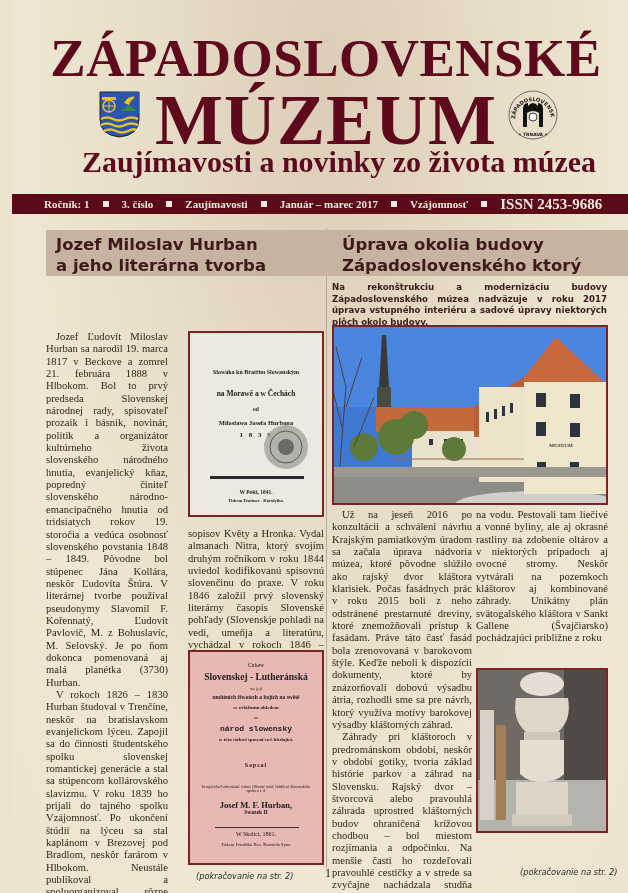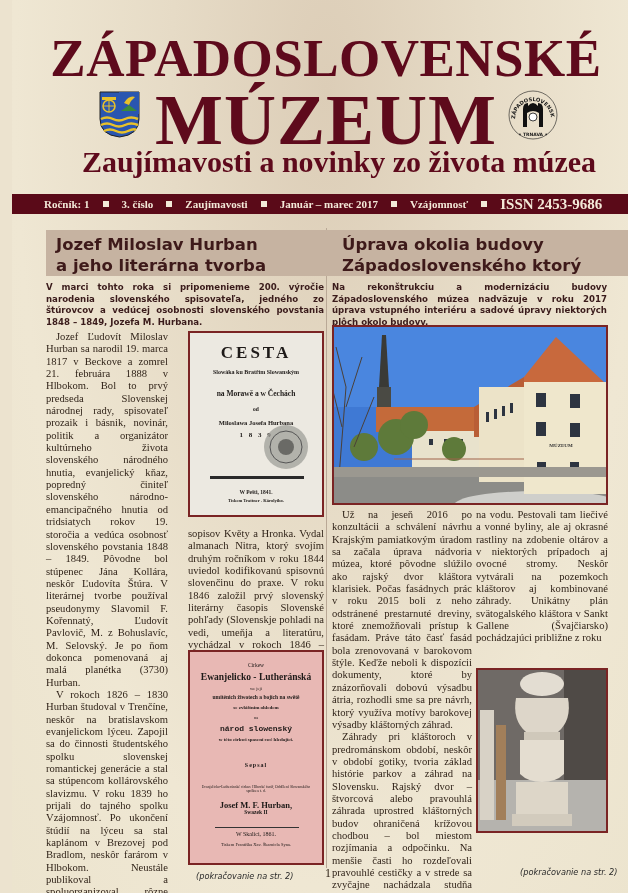--- a/index.html
+++ b/index.html
@@ -89,30 +89,28 @@
     <i class="sq"></i>
     <span class="issn">ISSN 2453-9686</span>
   </div>
 
   <div class="divider-v"></div>
 
   <div class="art-head h-left">
     <div>Jozef Miloslav Hurban</div>
     <div>a jeho literárna tvorba</div>
   </div>
-  <div class="lead lead-left">V marci tohto roka si pripomenieme 200. výročie narodenia slovenského spisovateľa, jedného zo štúrovcov a vedúcej osobnosti slovenského povstania 1848 – 1849, Jozefa M. Hurbana.</div>
 
   <div class="col c1">
     <p>Jozef Ľudovít Miloslav Hurban sa narodil 19. marca 1817 v Beckove a zomrel 21. februára 1888 v Hlbokom. Bol to prvý predseda Slovenskej národnej rady, spisovateľ prozaik i básnik, novinár, politik a organizátor kultúrneho života slovenského národného hnutia, evanjelický kňaz, popredný činiteľ slovenského národno-emancipačného hnutia od tridsiatych rokov 19. storočia a vedúca osobnosť slovenského povstania 1848 – 1849. Pôvodne bol stúpenec Jána Kollára, neskôr Ľudovíta Štúra. V literárnej tvorbe používal pseudonymy Slavomil F. Kořennatý, Ľudovít Pavlovič, M. z Bohuslavíc, M. Selovský. Je po ňom dokonca pomenovaná aj malá planétka (3730) Hurban.</p>
     <p>V rokoch 1826 – 1830 Hurban študoval v Trenčíne, neskôr na bratislavskom evanjelickom lýceu. Zapojil sa do činnosti študentského spolku slovenskej romantickej generácie a stal sa stúpencom kollárovského slavizmu. V roku 1839 ho prijali do tajného spolku Vzájomnosť. Po ukončení štúdií na lýceu sa stal kaplánom v Brezovej pod Bradlom, neskôr farárom v Hlbokom. Neustále publikoval a spoluorganizoval rôzne podujatia slovenského národného hnutia.</p>
 
   </div>
 
   <div class="frame book1">
-    <div class="bk" style="top:10px;font-size:17px;font-weight:bold;letter-spacing:3px;">CESTA</div>
     <div class="bk" style="top:36px;font-size:6px;font-weight:bold;">Slowáka ku Bratřím Slowanským</div>
     <div class="bk" style="top:56px;font-size:7.5px;font-weight:bold;">na Morawě a w Čechách</div>
     <div class="bk" style="top:73px;font-size:5.5px;font-weight:bold;">od</div>
     <div class="bk" style="top:86px;font-size:6.5px;font-weight:bold;">Miloslawa Josefa Hurbana</div>
     <div class="bk" style="top:98px;font-size:7px;font-weight:bold;letter-spacing:2px;">1 8 3 9</div>
     <svg style="position:absolute;left:72px;top:90px;" width="48" height="48">
       <circle cx="24" cy="24" r="22" fill="#9a9a94" opacity="0.7"></circle>
       <circle cx="24" cy="24" r="16" fill="none" stroke="#555" stroke-width="1"></circle>
       <circle cx="24" cy="24" r="8" fill="#6a6a66"></circle>
     </svg>
@@ -120,21 +118,21 @@
     <div class="bk" style="top:156px;font-size:5.5px;font-weight:bold;">W Pešti, 1841.</div>
     <div class="bk" style="top:165px;font-size:4.5px;font-weight:bold;">Tiskem Trattner - Károlyiho.</div>
   </div>
 
   <div class="col c2">
     <p style="text-indent:0">sopisov Květy a Hronka. Vydal almanach Nitra, ktorý svojím druhým ročníkom v roku 1844 uviedol kodifikovanú spisovnú slovenčinu do praxe. V roku 1846 založil prvý slovenský literárny časopis Slovenské pohľady (Slovenskje pohladi na vedi, umeňja a literatúru, vychádzal v rokoch 1846 – 1847 a 1851 – 1852). V tom istom</p>
   </div>
 
   <div class="frame book2">
     <div class="bk" style="top:10px;font-size:5.5px;">Cirkew</div>
-    <div class="bk" style="top:20px;font-size:9.5px;font-weight:bold;">Ewanjelicko - Lutheránská</div>
+    <div class="bk" style="top:20px;font-size:9.5px;font-weight:bold;">Slovenskej - Lutheránská</div>
     <div class="bk" style="top:34px;font-size:4.5px;">we jeji</div>
     <div class="bk" style="top:42px;font-size:5.5px;font-weight:bold;">umiténich žiwotech a bojích na swětě</div>
     <div class="bk" style="top:53px;font-size:5px;font-weight:bold;">se zvláštním ohledem</div>
     <div class="bk" style="top:63px;font-size:4.5px;">na</div>
     <div class="bk" style="top:72px;font-size:8px;font-weight:bold;font-family:Liberation Mono, monospace;">národ slowenský</div>
     <div class="bk" style="top:85px;font-size:5px;font-weight:bold;">w této cirkwi spasení swé hledající.</div>
     <div class="bk" style="top:110px;font-size:6px;font-weight:bold;letter-spacing:1px;">Sepsal</div>
     <div class="bk" style="top:120px;font-size:8.5px;font-weight:bold;margin-top:28px;">Josef M. F. Hurban,</div>
     <div class="bk" style="top:133px;font-size:3.8px;padding:0 8px;box-sizing:border-box;">Evanjelicko-Lutheránské cirkwe Hlbocké farář, Oddělení Slowanského spolku a t. d.</div>
     <div class="bk" style="top:157px;font-size:5.5px;font-weight:bold;">Swazek II</div>

